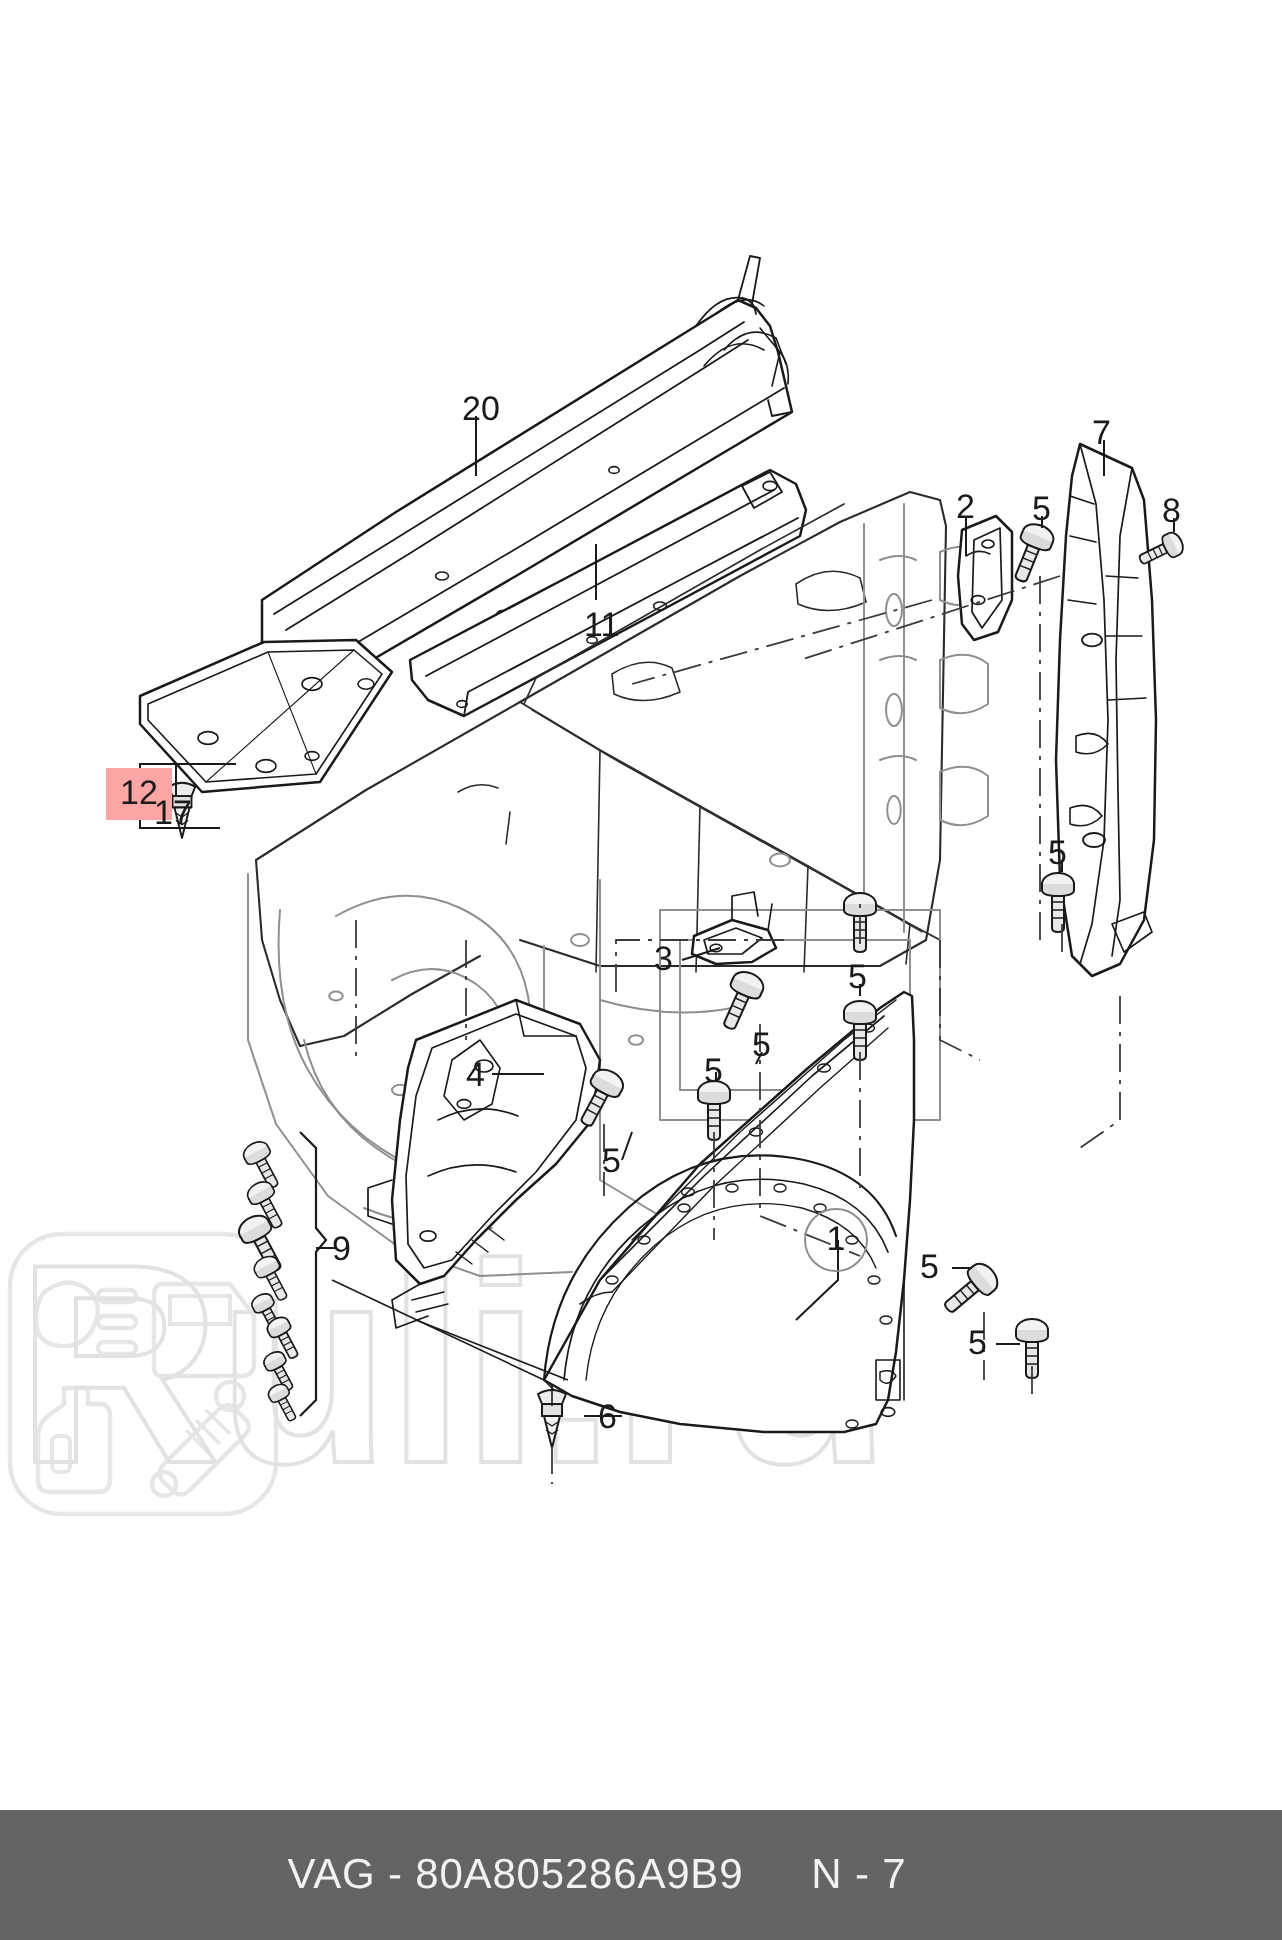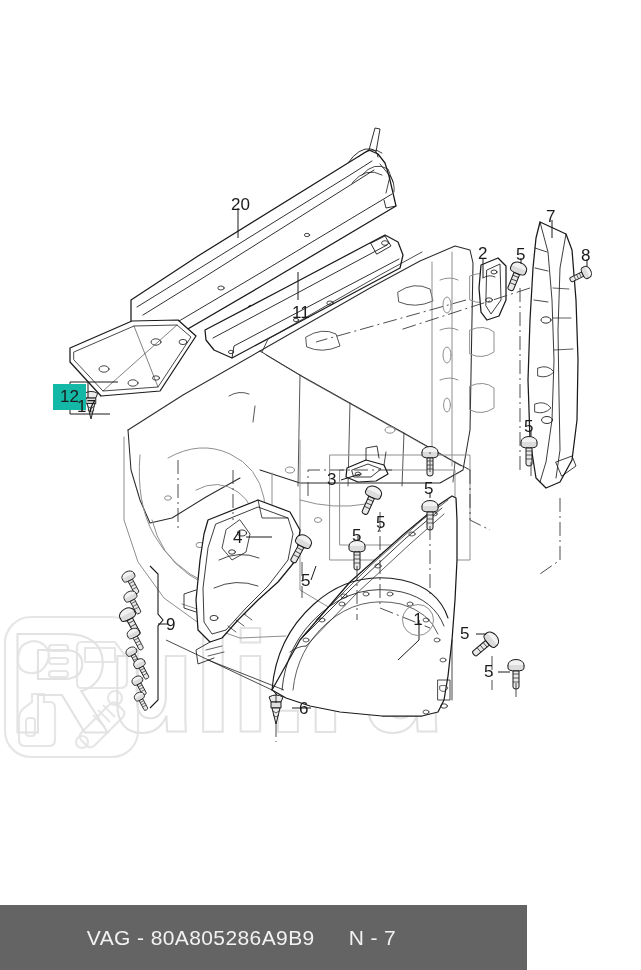--- a/index.html
+++ b/index.html
@@ -67,21 +67,21 @@
   .callout {
     position: absolute;
     font-family: "Liberation Sans", sans-serif;
     font-size: 17px;
     color: #1a1a1a;
     line-height: 1;
     user-select: none;
     white-space: nowrap;
   }
   .callout.highlighted {
-    background: #14b8a6;
+    background: #fca5a5;
     padding: 4px 7px 5px 7px;
     color: #1a1a1a;
   }
   .callout-circled {
     position: absolute;
     width: 30px;
     height: 30px;
     border: 1px solid #8f8f8f;
     border-radius: 50%;
     display: flex;
@@ -91,21 +91,21 @@
     font-size: 17px;
     color: #1a1a1a;
     background: transparent;
     user-select: none;
   }
   
   #footer-bar {
     position: absolute;
     left: 0;
     top: 905px;
-    width: 527px;
+    width: 641px;
     height: 65px;
     background: #646464;
     display: flex;
     align-items: center;
     justify-content: center;
   }
   #footer-inner {
     display: flex;
     align-items: baseline;
     gap: 34px;

